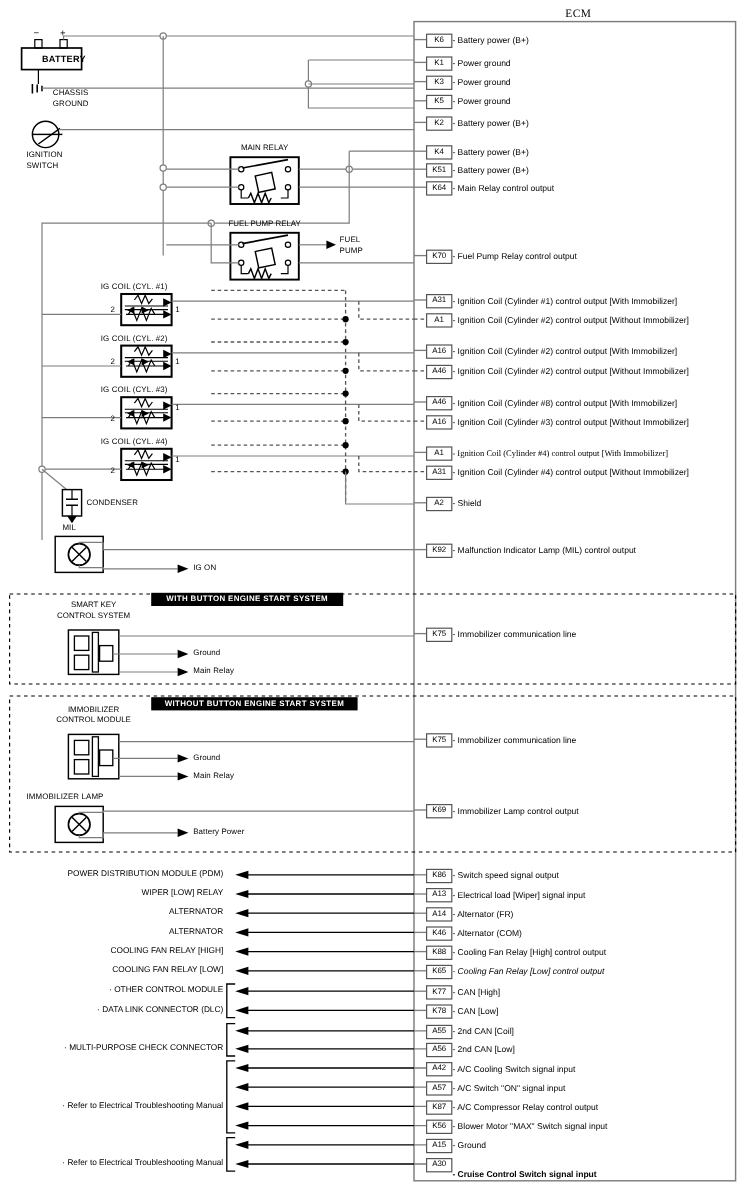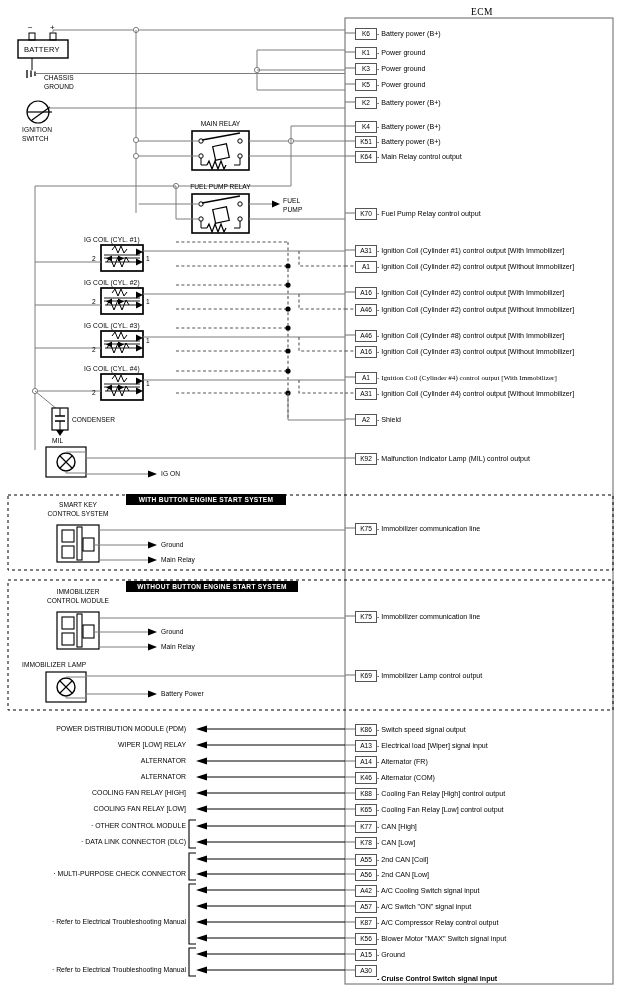--- a/index.html
+++ b/index.html
@@ -296,21 +296,21 @@
       <path d="M206 970 L345 970" stroke="#000" stroke-width="1.1" fill="none"></path>
       <polygon points="196,970 207,966.6 207,973.4" fill="#000"></polygon>
       <path d="M196 820 L189 820 L189 848 L196 848" stroke="#000" stroke-width="1.1" fill="none"></path>
       <path d="M196 853 L189 853 L189 880 L196 880" stroke="#000" stroke-width="1.1" fill="none"></path>
       <path d="M196 884 L189 884 L189 944 L196 944" stroke="#000" stroke-width="1.1" fill="none"></path>
       <path d="M196 948 L189 948 L189 976 L196 976" stroke="#000" stroke-width="1.1" fill="none"></path>
     </svg>
 
   <div class="ecmtitle" style="left:471px;top:7px;font-family:Liberation Serif, serif;">ECM</div>
 
-  <div class="cap" style="left:24px;top:45px;font-size:7.6px;letter-spacing:0.2px;">BATTERY</div>
+  <div class="cap" style="left:35px;top:45px;font-size:7.6px;letter-spacing:0.2px;font-weight:bold;">BATTERY</div>
   <div class="cap" style="left:28px;top:23px;font-size:8px;">−</div>
   <div class="cap" style="left:50px;top:23px;font-size:8px;">+</div>
 
   <div class="cap" style="left:44px;top:74px;">CHASSIS</div>
   <div class="cap" style="left:44px;top:83px;">GROUND</div>
 
   <div class="cap" style="left:22px;top:126px;">IGNITION</div>
   <div class="cap" style="left:22px;top:135px;">SWITCH</div>
 
   <div class="capc" style="left:192px;top:120px;width:57px;">MAIN RELAY</div>
@@ -409,21 +409,21 @@
       <div class="pinbox" style="top: 756px;">A14</div>
       <div class="pinlabel" style="top: 757.5px;">- Alternator (FR)</div>
       <div class="leftlab" style="top: 757px; left: 0px; width: 186px;">ALTERNATOR</div>
       <div class="pinbox" style="top: 772px;">K46</div>
       <div class="pinlabel" style="top: 773.5px;">- Alternator (COM)</div>
       <div class="leftlab" style="top: 773px; left: 0px; width: 186px;">ALTERNATOR</div>
       <div class="pinbox" style="top: 788px;">K88</div>
       <div class="pinlabel" style="top: 789.5px;">- Cooling Fan Relay [High] control output</div>
       <div class="leftlab" style="top: 789px; left: 0px; width: 186px;">COOLING FAN RELAY [HIGH]</div>
       <div class="pinbox" style="top: 804px;">K65</div>
-      <div class="pinlabel" style="top: 805.5px;">- Cooling Fan Relay [Low] control output</div>
+      <div class="pinlabel" style="top: 805.5px; font-style: italic;">- Cooling Fan Relay [Low] control output</div>
       <div class="leftlab" style="top: 805px; left: 0px; width: 186px;">COOLING FAN RELAY [LOW]</div>
       <div class="pinbox" style="top: 821px;">K77</div>
       <div class="pinlabel" style="top: 822.5px;">- CAN [High]</div>
       <div class="leftlab" style="top: 822px; left: 0px; width: 186px;">· OTHER CONTROL MODULE</div>
       <div class="pinbox" style="top: 837px;">K78</div>
       <div class="pinlabel" style="top: 838.5px;">- CAN [Low]</div>
       <div class="leftlab" style="top: 838px; left: 0px; width: 186px;">· DATA LINK CONNECTOR (DLC)</div>
       <div class="pinbox" style="top: 854px;">A55</div>
       <div class="pinlabel" style="top: 855.5px;">- 2nd CAN [Coil]</div>
       <div class="pinbox" style="top: 869px;">A56</div>

